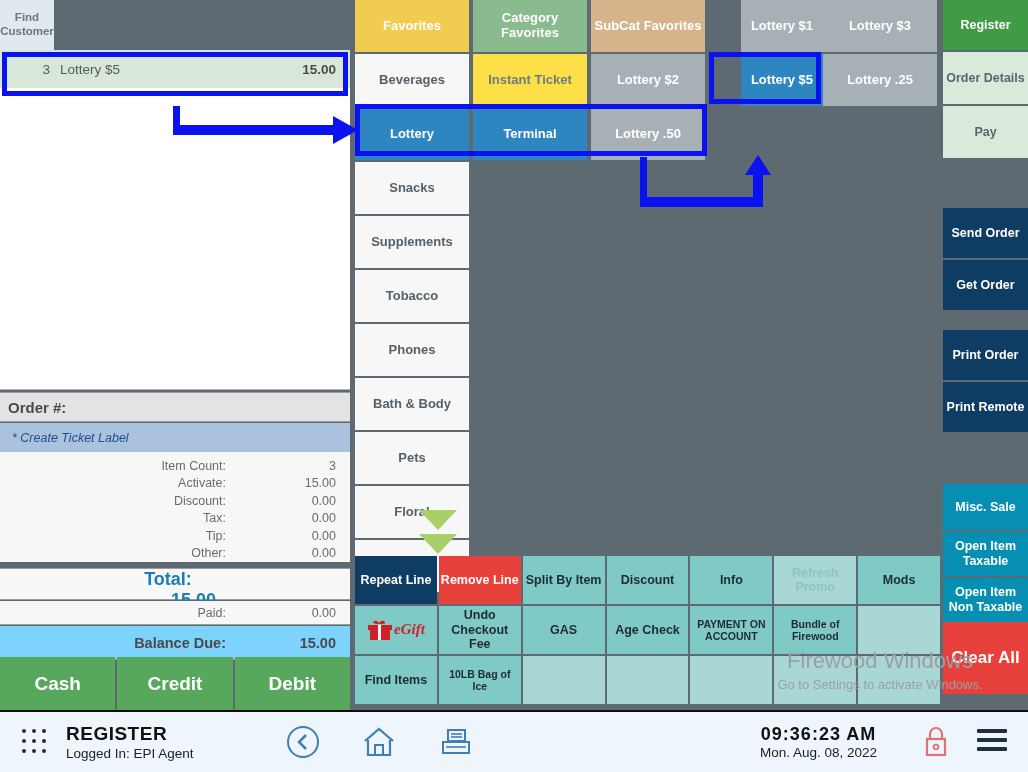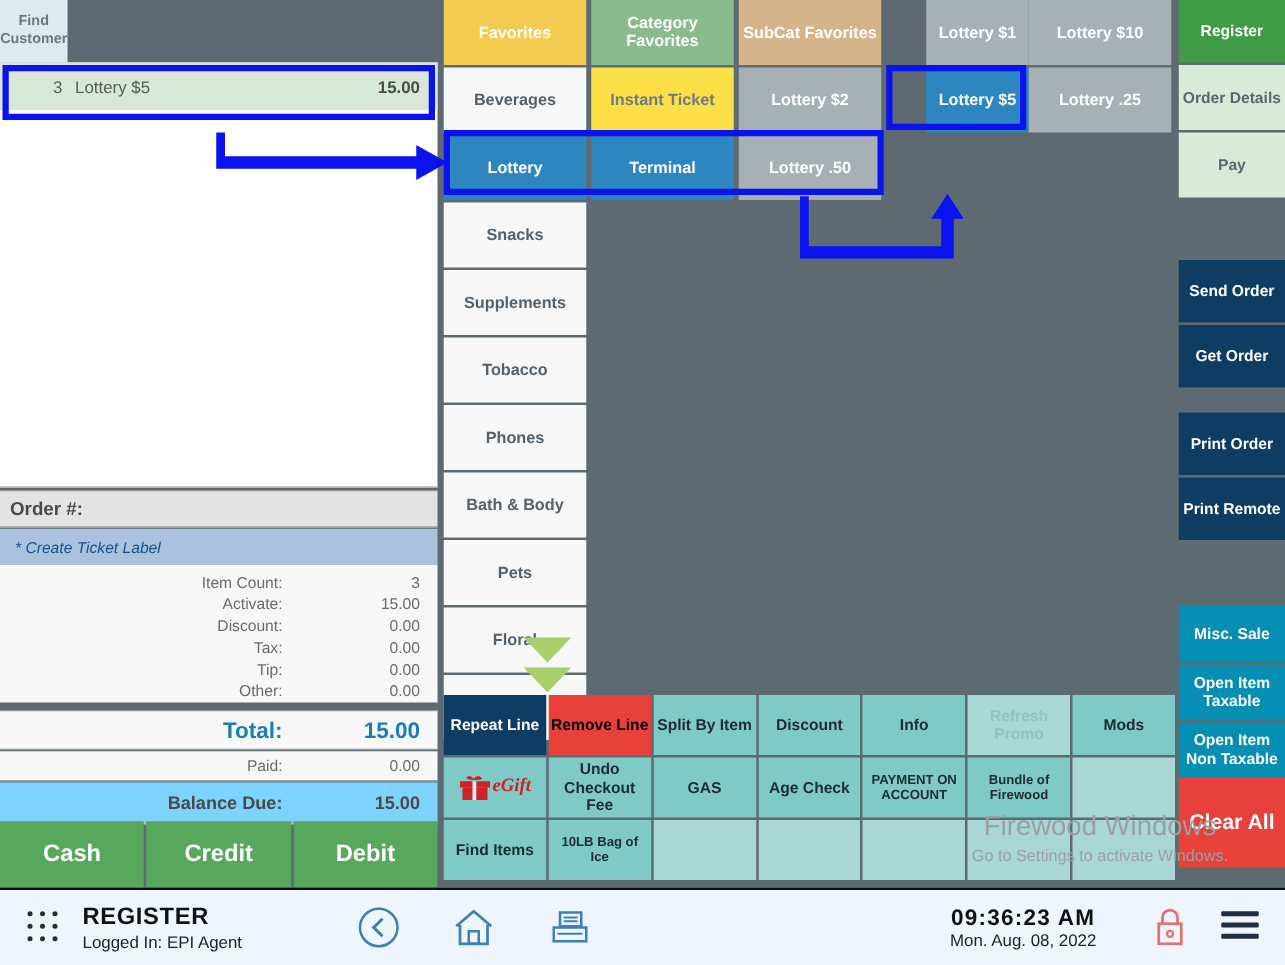--- a/index.html
+++ b/index.html
@@ -48,21 +48,21 @@
   #totals {
     position: absolute; left: 0; top: 452px; width: 350px;
     background: #f7f7f7; padding-top: 5px;
   }
   .tot-row { display: flex; height: 17.5px; align-items: center; font-size: 12.5px; color: #6b6b6b; }
   .tot-lbl { flex: 1; text-align: right; padding-right: 14px; }
   .tot-val { width: 110px; text-align: right; padding-right: 14px; }
   #total-row {
     position: absolute; left: 0; top: 568px; width: 350px; height: 32px;
     background: #f7f7f7; border-top: 1px solid #9a9a9a; border-bottom: 1px solid #9a9a9a;
-    display: flex; align-items: center; color: #1b7db5; font-size: 18px; font-weight: bold;
+    display: flex; align-items: center; color: #1b7db5; font-size: 18px; font-weight: bold; flex-direction: column;
   }
   #total-row .tot-lbl { flex: 1; text-align: right; padding-right: 14px; }
   #total-row .tot-val { width: 110px; text-align: right; padding-right: 14px; }
   #paid-row {
     position: absolute; left: 0; top: 601px; width: 350px; height: 24px;
     background: #f7f7f7; border-bottom: 1px solid #9a9a9a;
     display: flex; align-items: center; font-size: 12.5px; color: #6b6b6b;
   }
   #paid-row .tot-lbl { flex: 1; text-align: right; padding-right: 14px; }
   #paid-row .tot-val { width: 110px; text-align: right; padding-right: 14px; }
@@ -117,21 +117,21 @@
     position: absolute; left: 355px; top: 556px; width: 585px; height: 148px;
     display: grid; grid-template-columns: repeat(7, 1fr); grid-template-rows: repeat(3, 1fr);
     gap: 2px;
   }
   .act {
     background: #7fc9c6; color: #1f2b33;
     display: flex; align-items: center; justify-content: center; text-align: center;
     font-size: 12.5px; font-weight: bold; line-height: 1.15; padding: 0 2px;
   }
   .act.navy { background: #0e3c63; color: #ffffff; }
-  .act.red { background: #e8413c; color: #000000; }
+  .act.red { background: #e8413c; color: #ffffff; }
   .act.dim { background: #a8d7d5; color: #92c3c1; }
   .act.blank { background: #a8d7d5; color: transparent; }
   .act.small { font-size: 10.5px; }
   #egift-cell { flex-direction: row; gap: 1px; }
 
   
   #right-bar { position: absolute; left: 943px; top: 0; width: 85px; height: 710px; }
   .rb {
     width: 85px; display: flex; align-items: center; justify-content: center;
     text-align: center; font-size: 12.5px; font-weight: bold; line-height: 1.2;
@@ -282,21 +282,21 @@
       <div class="cell c-gray tall">Lottery $2</div>
       <div class="cell c-gray tall">Lottery .50</div>
     </div>
 
     <div class="col" id="col4">
       <div class="cell c-gray tall">Lottery $1</div>
       <div class="cell c-sel tall">Lottery $5</div>
     </div>
 
     <div class="col" id="col5">
-      <div class="cell c-gray tall">Lottery $10</div>
+      <div class="cell c-gray tall">Lottery $3</div>
       <div class="cell c-gray tall">Lottery .25</div>
     </div>
 
     <svg id="scroll-chevron" viewBox="0 0 46 50">
       <polygon points="4,2 42,2 23,22" fill="#a8cf6a"></polygon>
       <polygon points="4,26 42,26 23,46" fill="#a8cf6a"></polygon>
     </svg>
   </div>
 
   <div id="action-grid">

